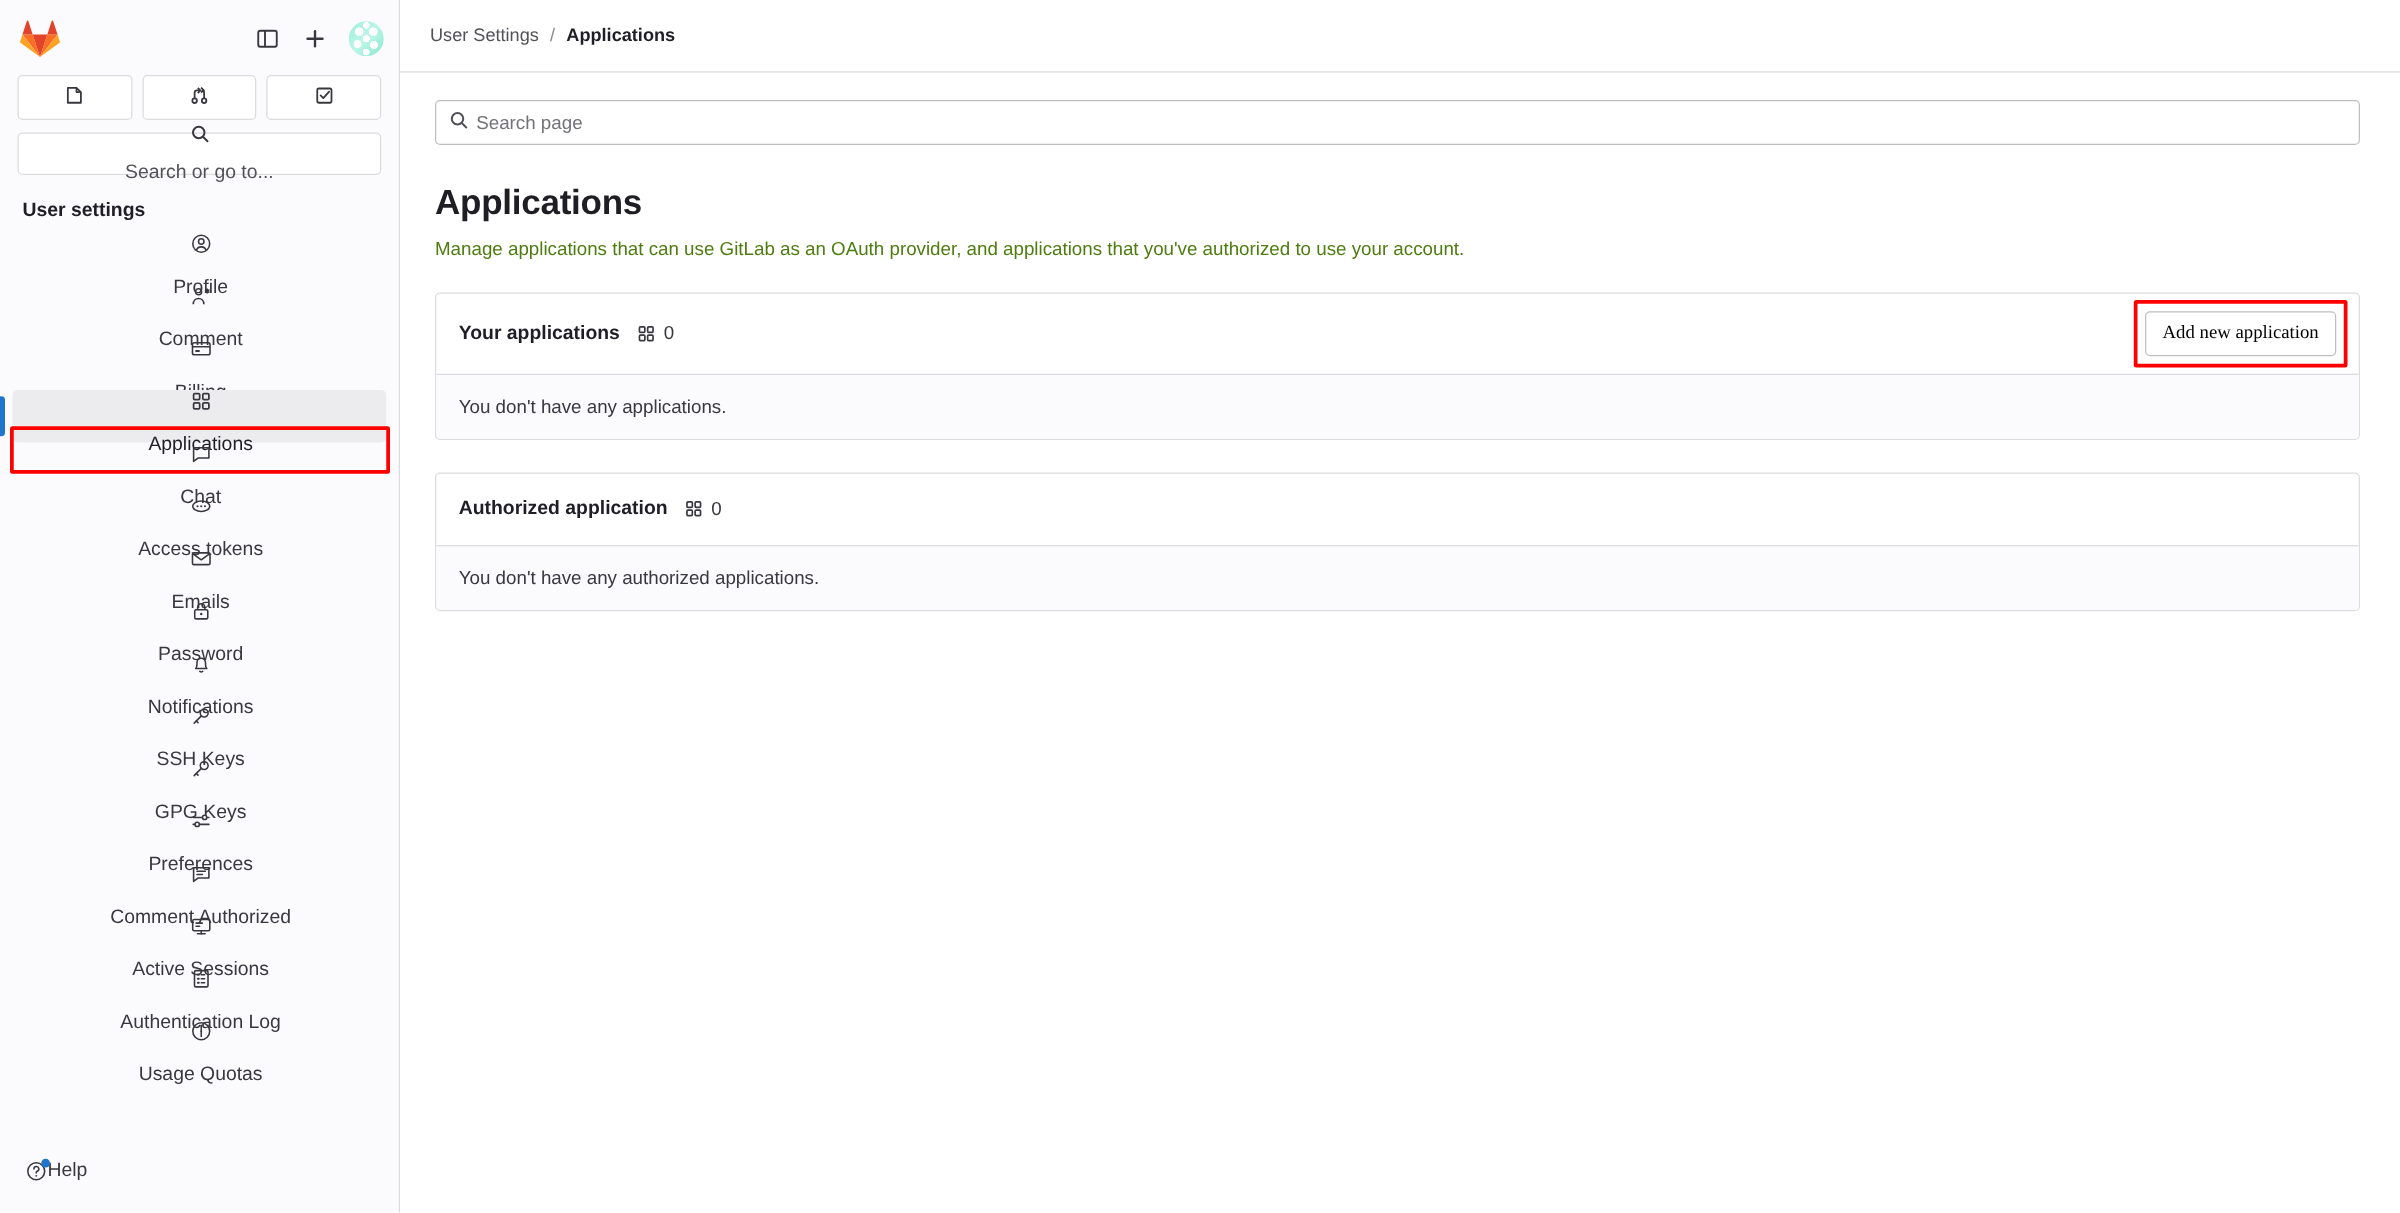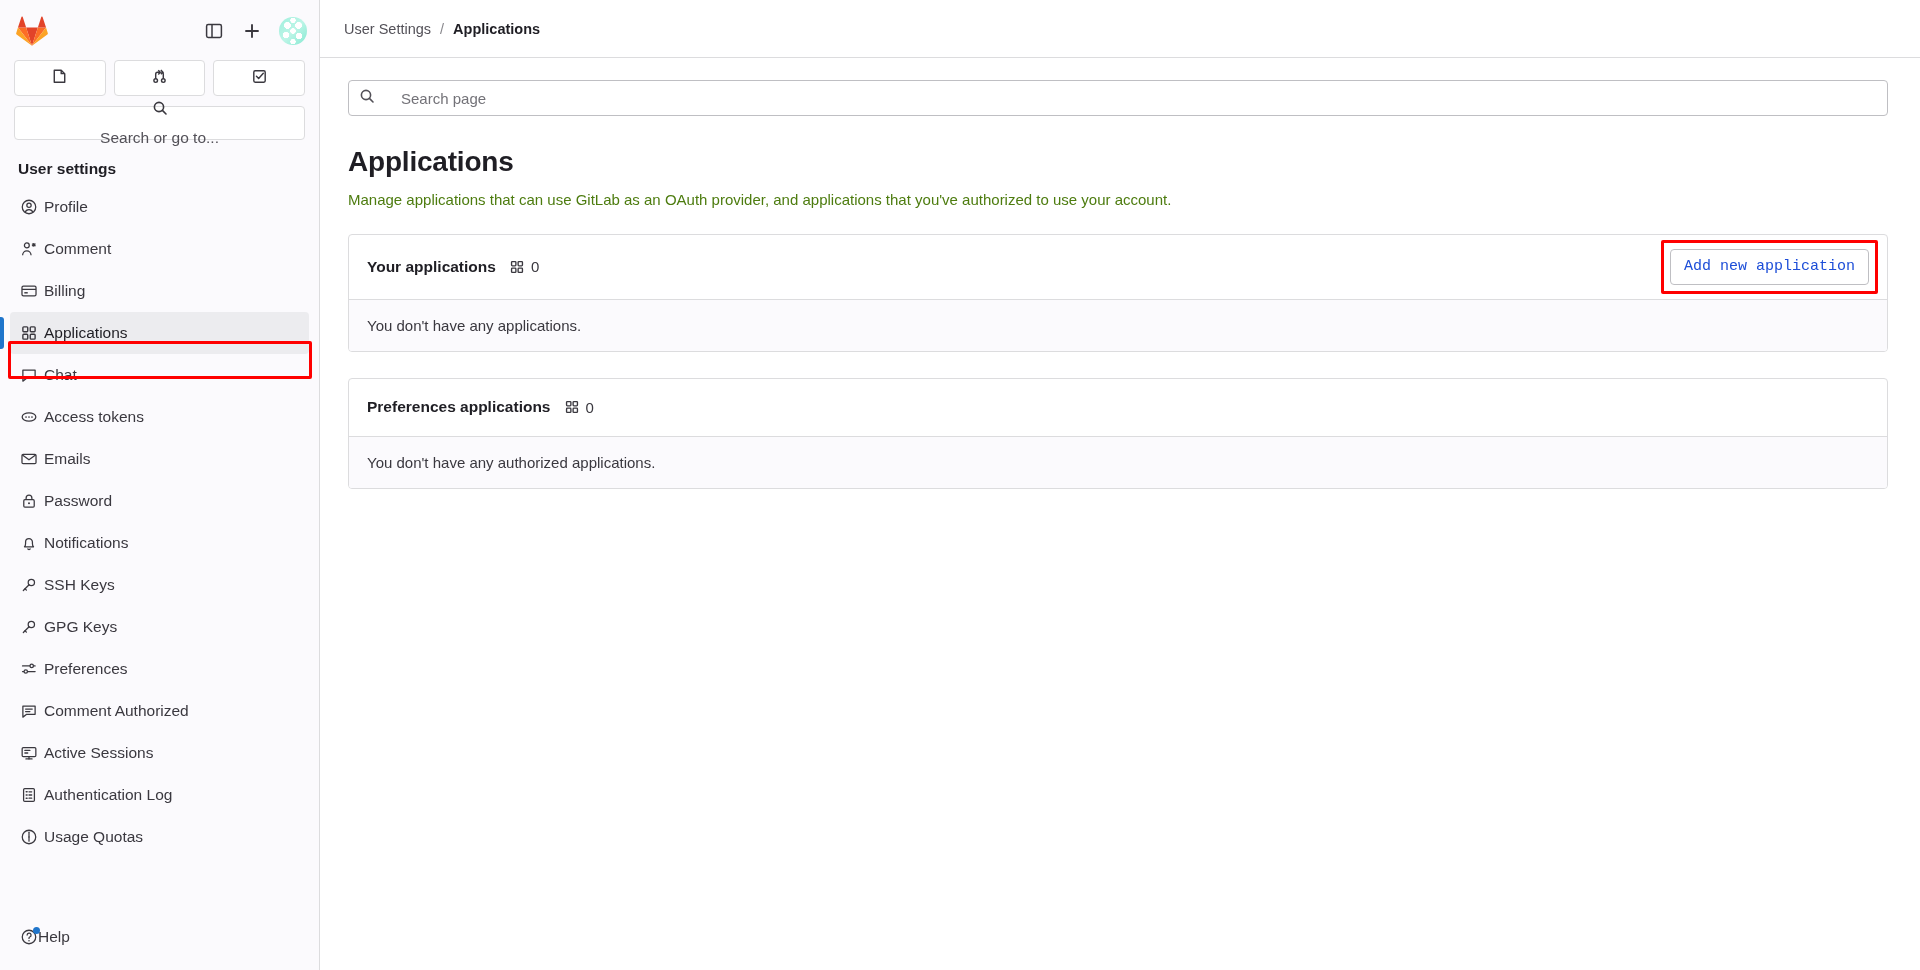--- a/index.html
+++ b/index.html
@@ -108,29 +108,30 @@
   }
 
   .sb-nav {
     flex: 1;
     overflow: hidden;
     padding: 0 10px;
   }
   .nav-item {
     display: flex;
     align-items: center;
-    gap: 6px;
+    gap: 17px;
     height: 42px;
     padding: 0 8px 0 10px;
     border-radius: 4px;
     color: #3a383f;
     font-size: 15.5px;
     cursor: pointer;
     position: relative;
     text-decoration: none;
+    flex-direction: column;
   }
   .nav-item.active {
     background: #ececef;
     font-weight: normal;
     color: #1f1e24;
   }
   .nav-item.active::before {
     content: "";
     position: absolute;
     left: -10px;
@@ -213,21 +214,21 @@
   }
   .page-search {
     width: 100%;
     max-width: 1540px;
     height: 36px;
     border: 1px solid #bfbfc3;
     border-radius: 4px;
     display: flex;
     align-items: center;
     padding: 0 10px;
-    gap: 24px;
+    gap: 4px;
     background: #fff;
   }
   .page-search input {
     border: none;
     outline: none;
     font-size: 15px;
     font-family: "Liberation Sans", sans-serif;
     color: #1f1e24;
     flex: 1;
     background: transparent;
@@ -274,23 +275,23 @@
     gap: 6px;
     margin-left: 13px;
     font-size: 15px;
     color: #3a383f;
   }
   .card-count .nav-ico { width: 16px; height: 16px; }
   .card-actions { margin-left: auto; position: relative; }
   .btn {
     border: 1px solid #bfbfc3;
     background: #fff;
-    color: #1d4ed8;
+    color: #000000;
     font-size: 15px;
-    font-family: Liberation Mono, monospace;
+    font-family: Liberation Serif, serif;
     border-radius: 4px;
     padding: 7px 13px;
     cursor: pointer;
     line-height: 1.3;
   }
   .card-body {
     background: #fbfafd;
     border-top: 1px solid #dcdcde;
     padding: 17px 18px;
     font-size: 15px;
@@ -623,21 +624,21 @@
           <div class="card-actions">
             <button class="btn">Add new application</button>
             <div class="annot-box" style="left:-9px; top:-9px; right:-9px; bottom:-9px;"></div>
           </div>
         </div>
         <div class="card-body">You don't have any applications.</div>
       </section>
 
       <section class="card">
         <div class="card-header">
-          <span class="card-title">Preferences applications</span>
+          <span class="card-title">Authorized application</span>
           <span class="card-count">
             <span class="nav-ico">
               <svg width="16" height="16" viewBox="0 0 20 20" fill="none" stroke="#3a383f" stroke-width="1.7" aria-hidden="true">
                 <rect x="3.2" y="3.2" width="5.4" height="5.4" rx="1"></rect>
                 <rect x="11.4" y="3.2" width="5.4" height="5.4" rx="1"></rect>
                 <rect x="3.2" y="11.4" width="5.4" height="5.4" rx="1"></rect>
                 <rect x="11.4" y="11.4" width="5.4" height="5.4" rx="1"></rect>
               </svg>
             </span>
             <span>0</span>

